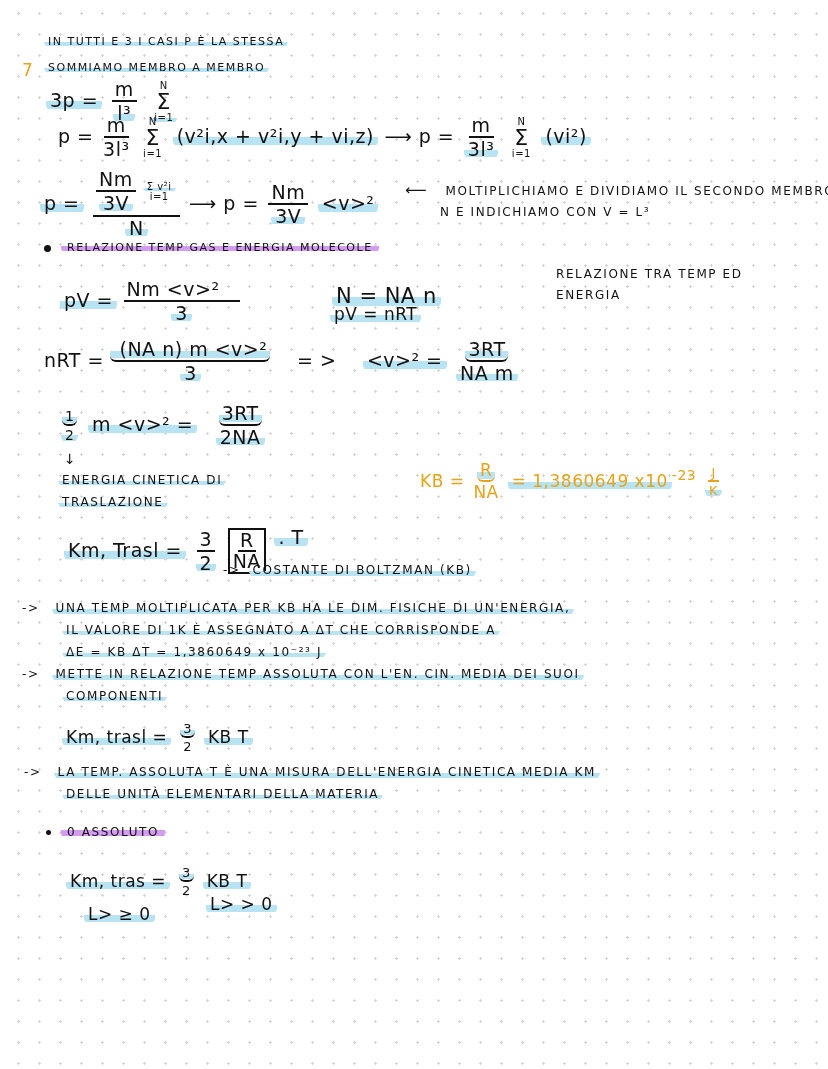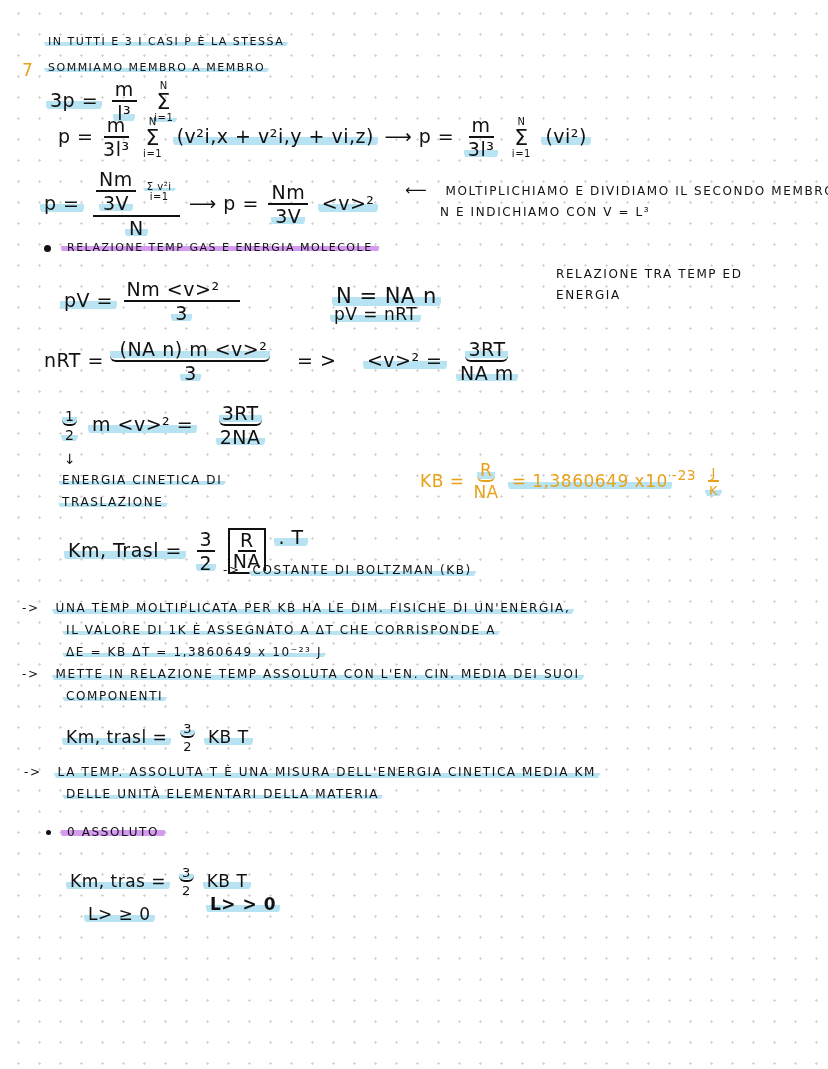--- a/index.html
+++ b/index.html
@@ -214,13 +214,13 @@
 
 <div class="ln math" style="left:66px;top:866px;font-size:17px;">
   <span class="hl">Km, tras =</span>
   <span class="frac" style="font-size:13px;">
       <span class="num hl">3</span>
       <span class="den">2</span>
     </span>
   <span class="hl">KB T</span>
 </div>
 <div class="ln math" style="left:84px;top:906px;font-size:17px;"><span class="hl">L&gt; ≥ 0</span></div>
-<div class="ln math" style="left:206px;top:896px;font-size:17px;font-weight:bold;"><span class="hl">L&gt; &gt; 0</span></div>
+<div class="ln math" style="left:206px;top:896px;font-size:17px;"><span class="hl">L&gt; &gt; 0</span></div>
 
 </body></html>

